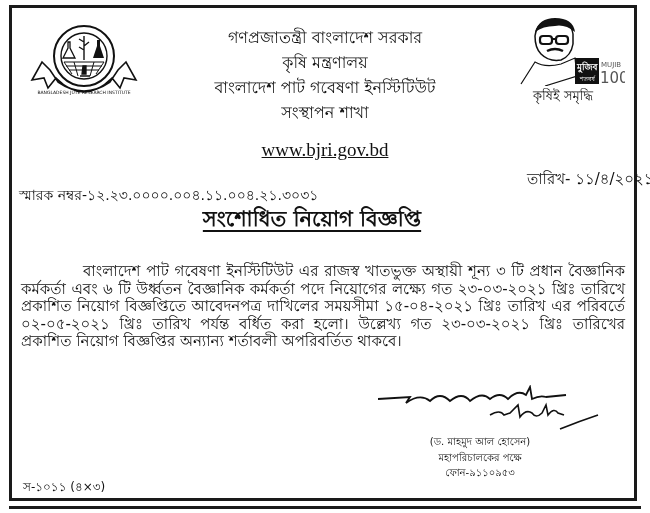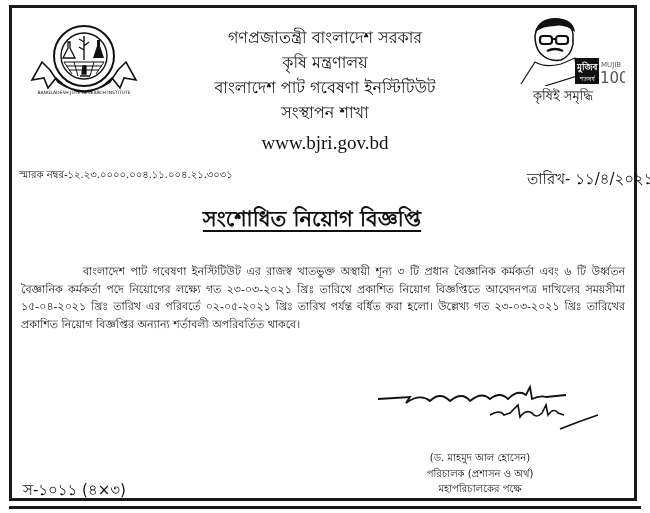--- a/index.html
+++ b/index.html
@@ -5,41 +5,41 @@
     html, body { margin: 0; padding: 0; background: #ffffff; }
     body { width: 650px; height: 513px; position: relative; overflow: hidden;
            font-family: "DejaVu Sans", "Liberation Sans", sans-serif; color: #111; }
     .frame { position: absolute; left: 9px; top: 5px; width: 628px; height: 496px;
              border: 3px solid #1a1a1a; border-bottom-width: 3px; box-sizing: border-box; }
     .bottom-rule { position: absolute; left: 9px; top: 506px; width: 632px; height: 3px; background: #1a1a1a; }
 
     .header { position: absolute; left: 150px; top: 25px; width: 350px; text-align: center; }
     .header .line { font-size: 16px; line-height: 25px; font-weight: normal; white-space: nowrap; }
     .header .website { font-family: "Liberation Serif", "DejaVu Serif", serif; font-size: 19px;
-                       line-height: 26px; margin-top: 5px; }
+                       text-decoration: underline; line-height: 26px; margin-top: 12px; }
 
     .logo-left { position: absolute; left: 28px; top: 22px; width: 112px; height: 82px; }
     .logo-right { position: absolute; left: 515px; top: 14px; width: 110px; height: 100px; text-align: right; }
     .logo-right .slogan { position: absolute; left: 18px; top: 72px; font-size: 13px; white-space: nowrap; }
 
-    .memo-no { position: absolute; left: 19px; top: 167px; font-size: 10px; white-space: nowrap; }
+    .memo-no { position: absolute; left: 19px; top: 184px; font-size: 14px; white-space: nowrap; }
     .memo-date { position: absolute; left: 527px; top: 167px; font-size: 15px; white-space: nowrap; }
 
     .title { position: absolute; left: 0; width: 624px; top: 203px; text-align: center;
              font-size: 21px; font-weight: bold; }
     .title span { text-decoration: underline; text-underline-offset: 4px; }
 
-    .body-text { position: absolute; left: 21px; top: 263px; width: 604px; font-size: 11px;
+    .body-text { position: absolute; left: 21px; top: 263px; width: 604px; font-size: 15px;
                  line-height: 17.5px; text-align: justify; }
     .body-text .indent { display: inline-block; width: 62px; }
 
     .signature { position: absolute; left: 370px; top: 385px; width: 240px; height: 50px; }
     .sign-block { position: absolute; left: 400px; top: 434px; width: 160px; text-align: center;
-                  font-size: 10px; line-height: 15.5px; margin-top: 16px; }
-    .footer-code { position: absolute; left: 23px; top: 478px; font-size: 15px; white-space: nowrap; }
+                  font-size: 10px; line-height: 15.5px; }
+    .footer-code { position: absolute; left: 23px; top: 478px; font-size: 12px; white-space: nowrap; }
   </style>
 </head>
 <body>
 
 <div class="frame"></div>
 <div class="bottom-rule"></div>
 
 <div class="logo-left">
   <svg width="112" height="82" viewBox="0 0 112 82">
 
@@ -97,17 +97,17 @@
 
 <div class="signature">
   <svg width="240" height="50" viewBox="0 0 240 50">
     <path d="M8 14 L40 12 L36 18 Q50 8 60 16 Q70 6 80 16 Q92 6 100 16 Q112 6 120 14 Q130 6 138 14 Q148 4 156 10 L160 2 L162 14 Q170 10 176 12 L196 10" stroke="#111" stroke-width="1.8" fill="none"></path>
     <path d="M120 30 Q130 24 134 30 L140 28 L148 20 L150 32 Q156 24 162 28 Q166 34 172 28 L176 20 L178 30 Q184 22 188 28 L194 30" stroke="#111" stroke-width="1.6" fill="none"></path>
     <path d="M190 44 Q210 36 228 30" stroke="#111" stroke-width="1.6" fill="none"></path>
   </svg>
 </div>
 <div class="sign-block">
   <div>(ড. মাহমুদ আল হোসেন)</div>
-  <div>পরিচালক (প্রশাসন ও অর্থ)</div>
   <div>মহাপরিচালকের পক্ষে</div>
+  <div>ফোন-৯১১০৯৫৩</div>
 </div>
 
 <div class="footer-code">স-১০১১ (৪×৩)</div>
 
 </body></html>

